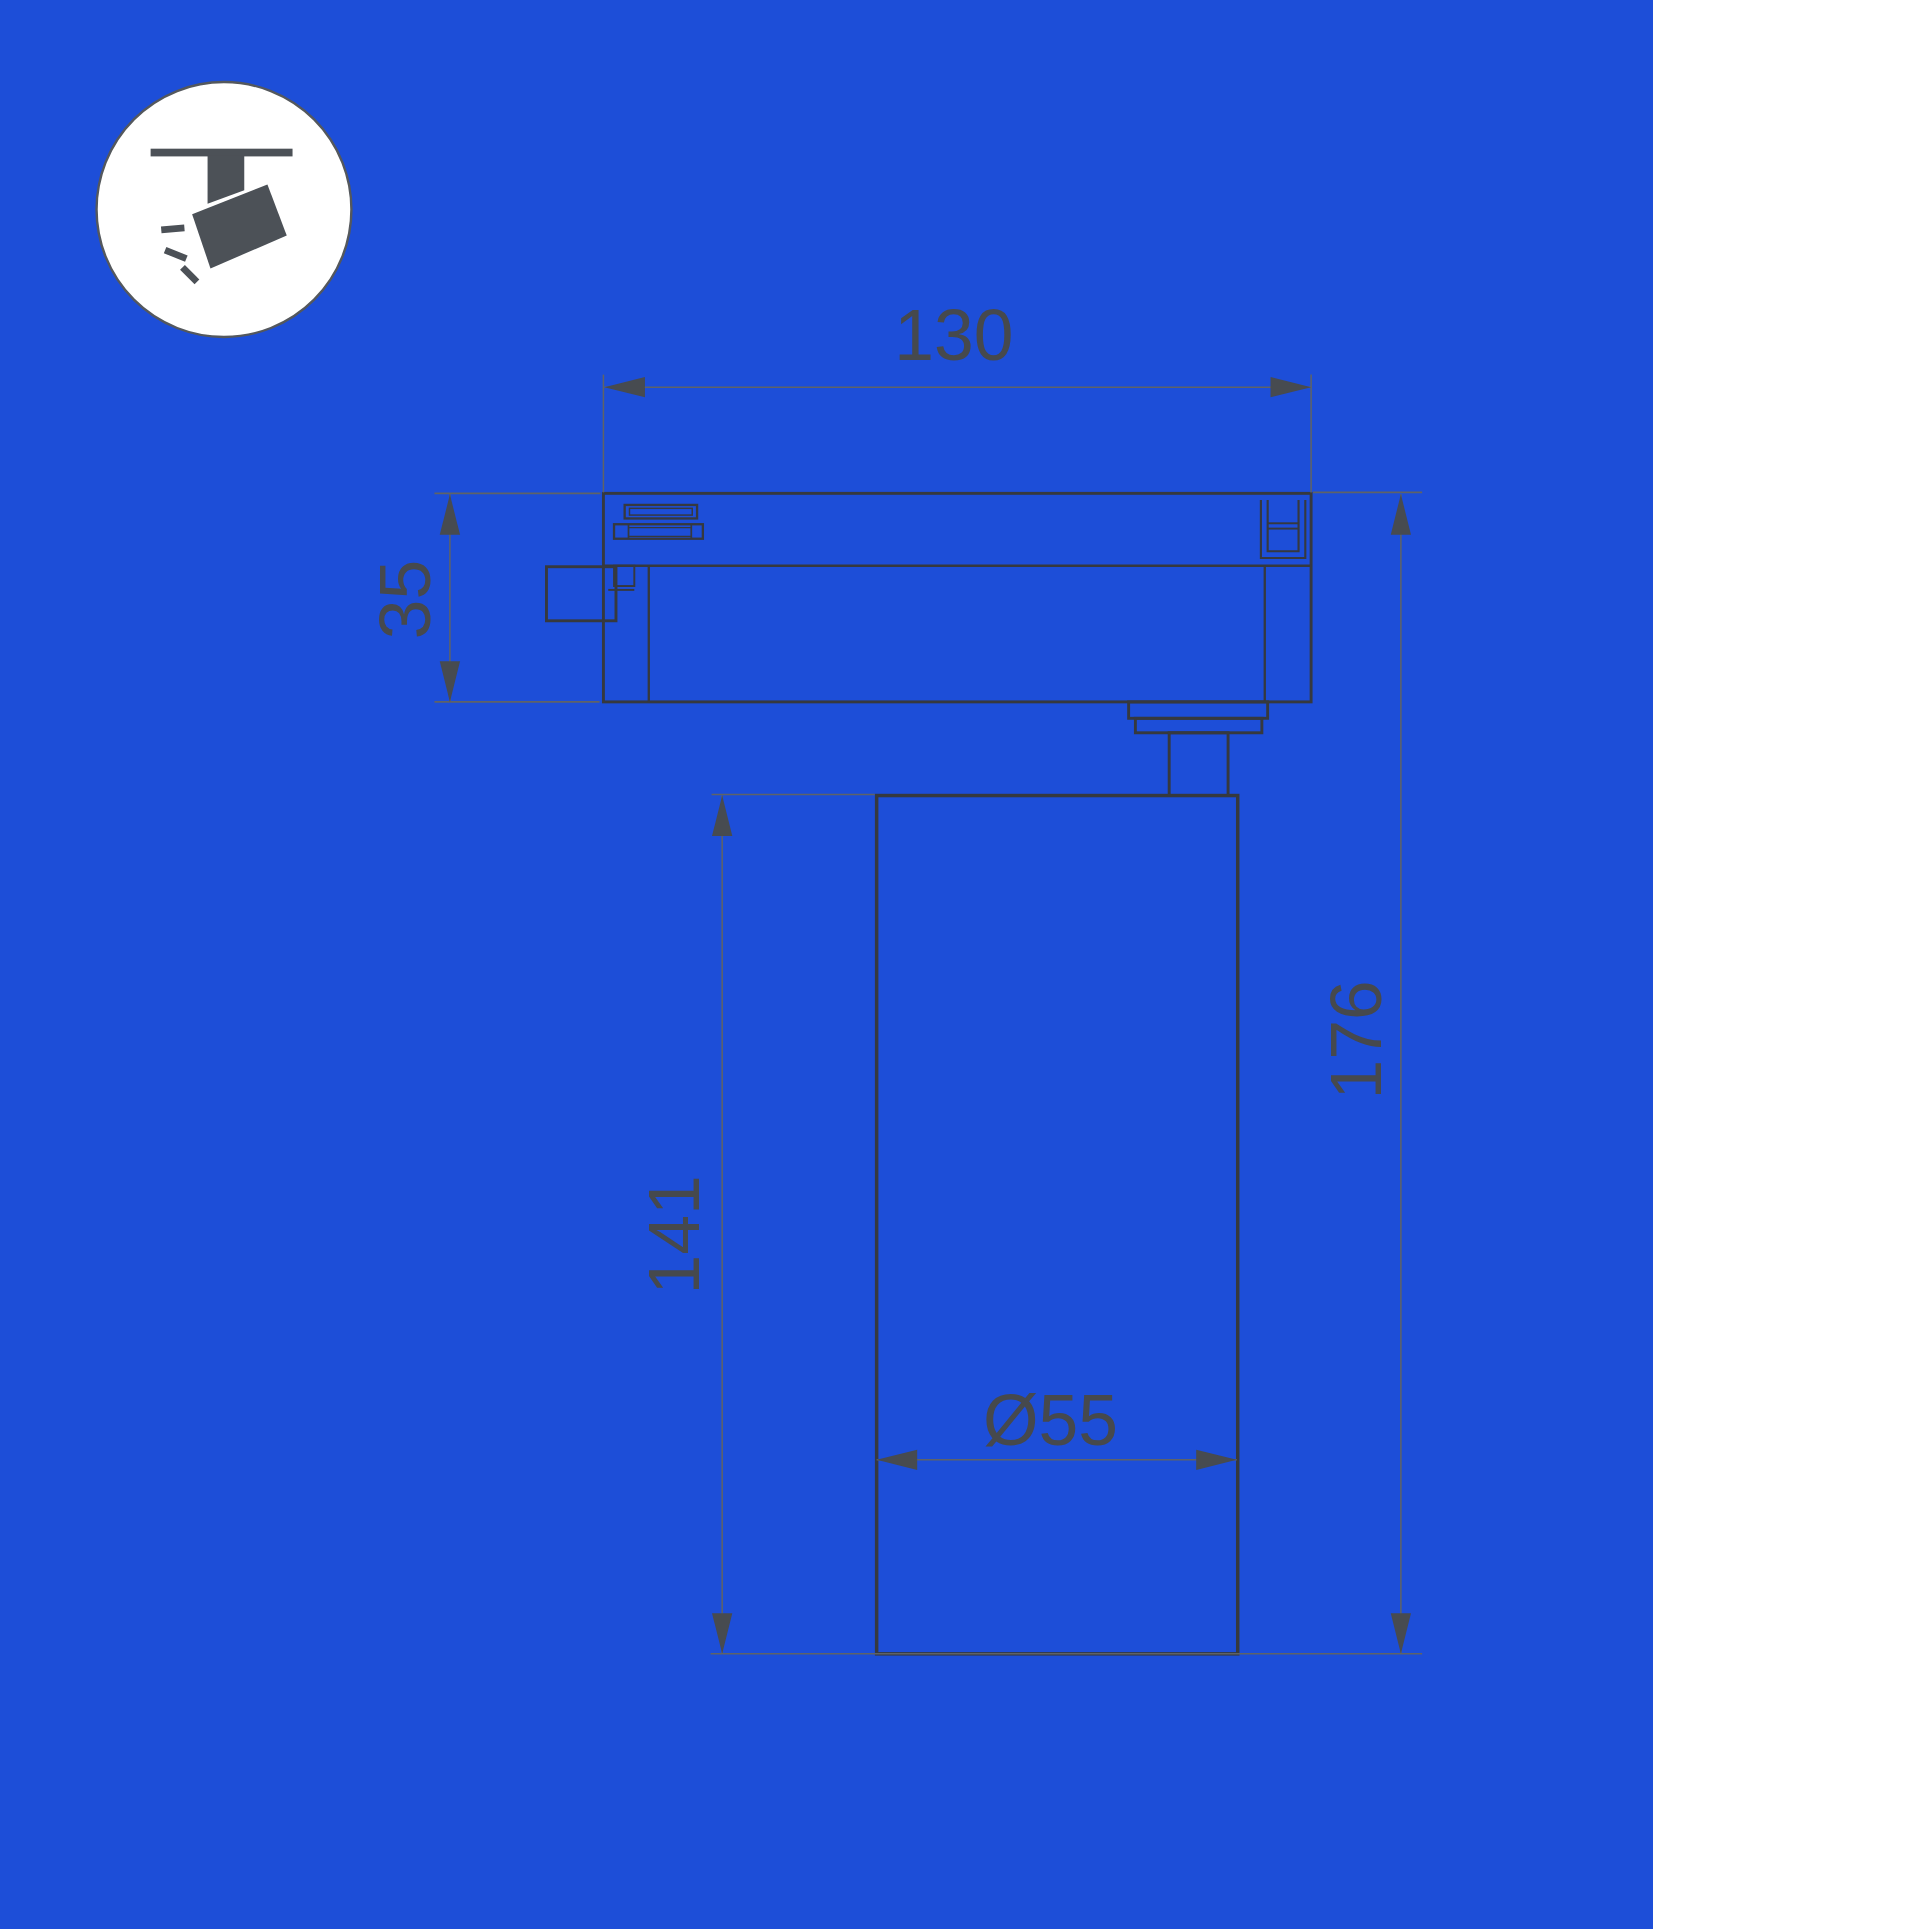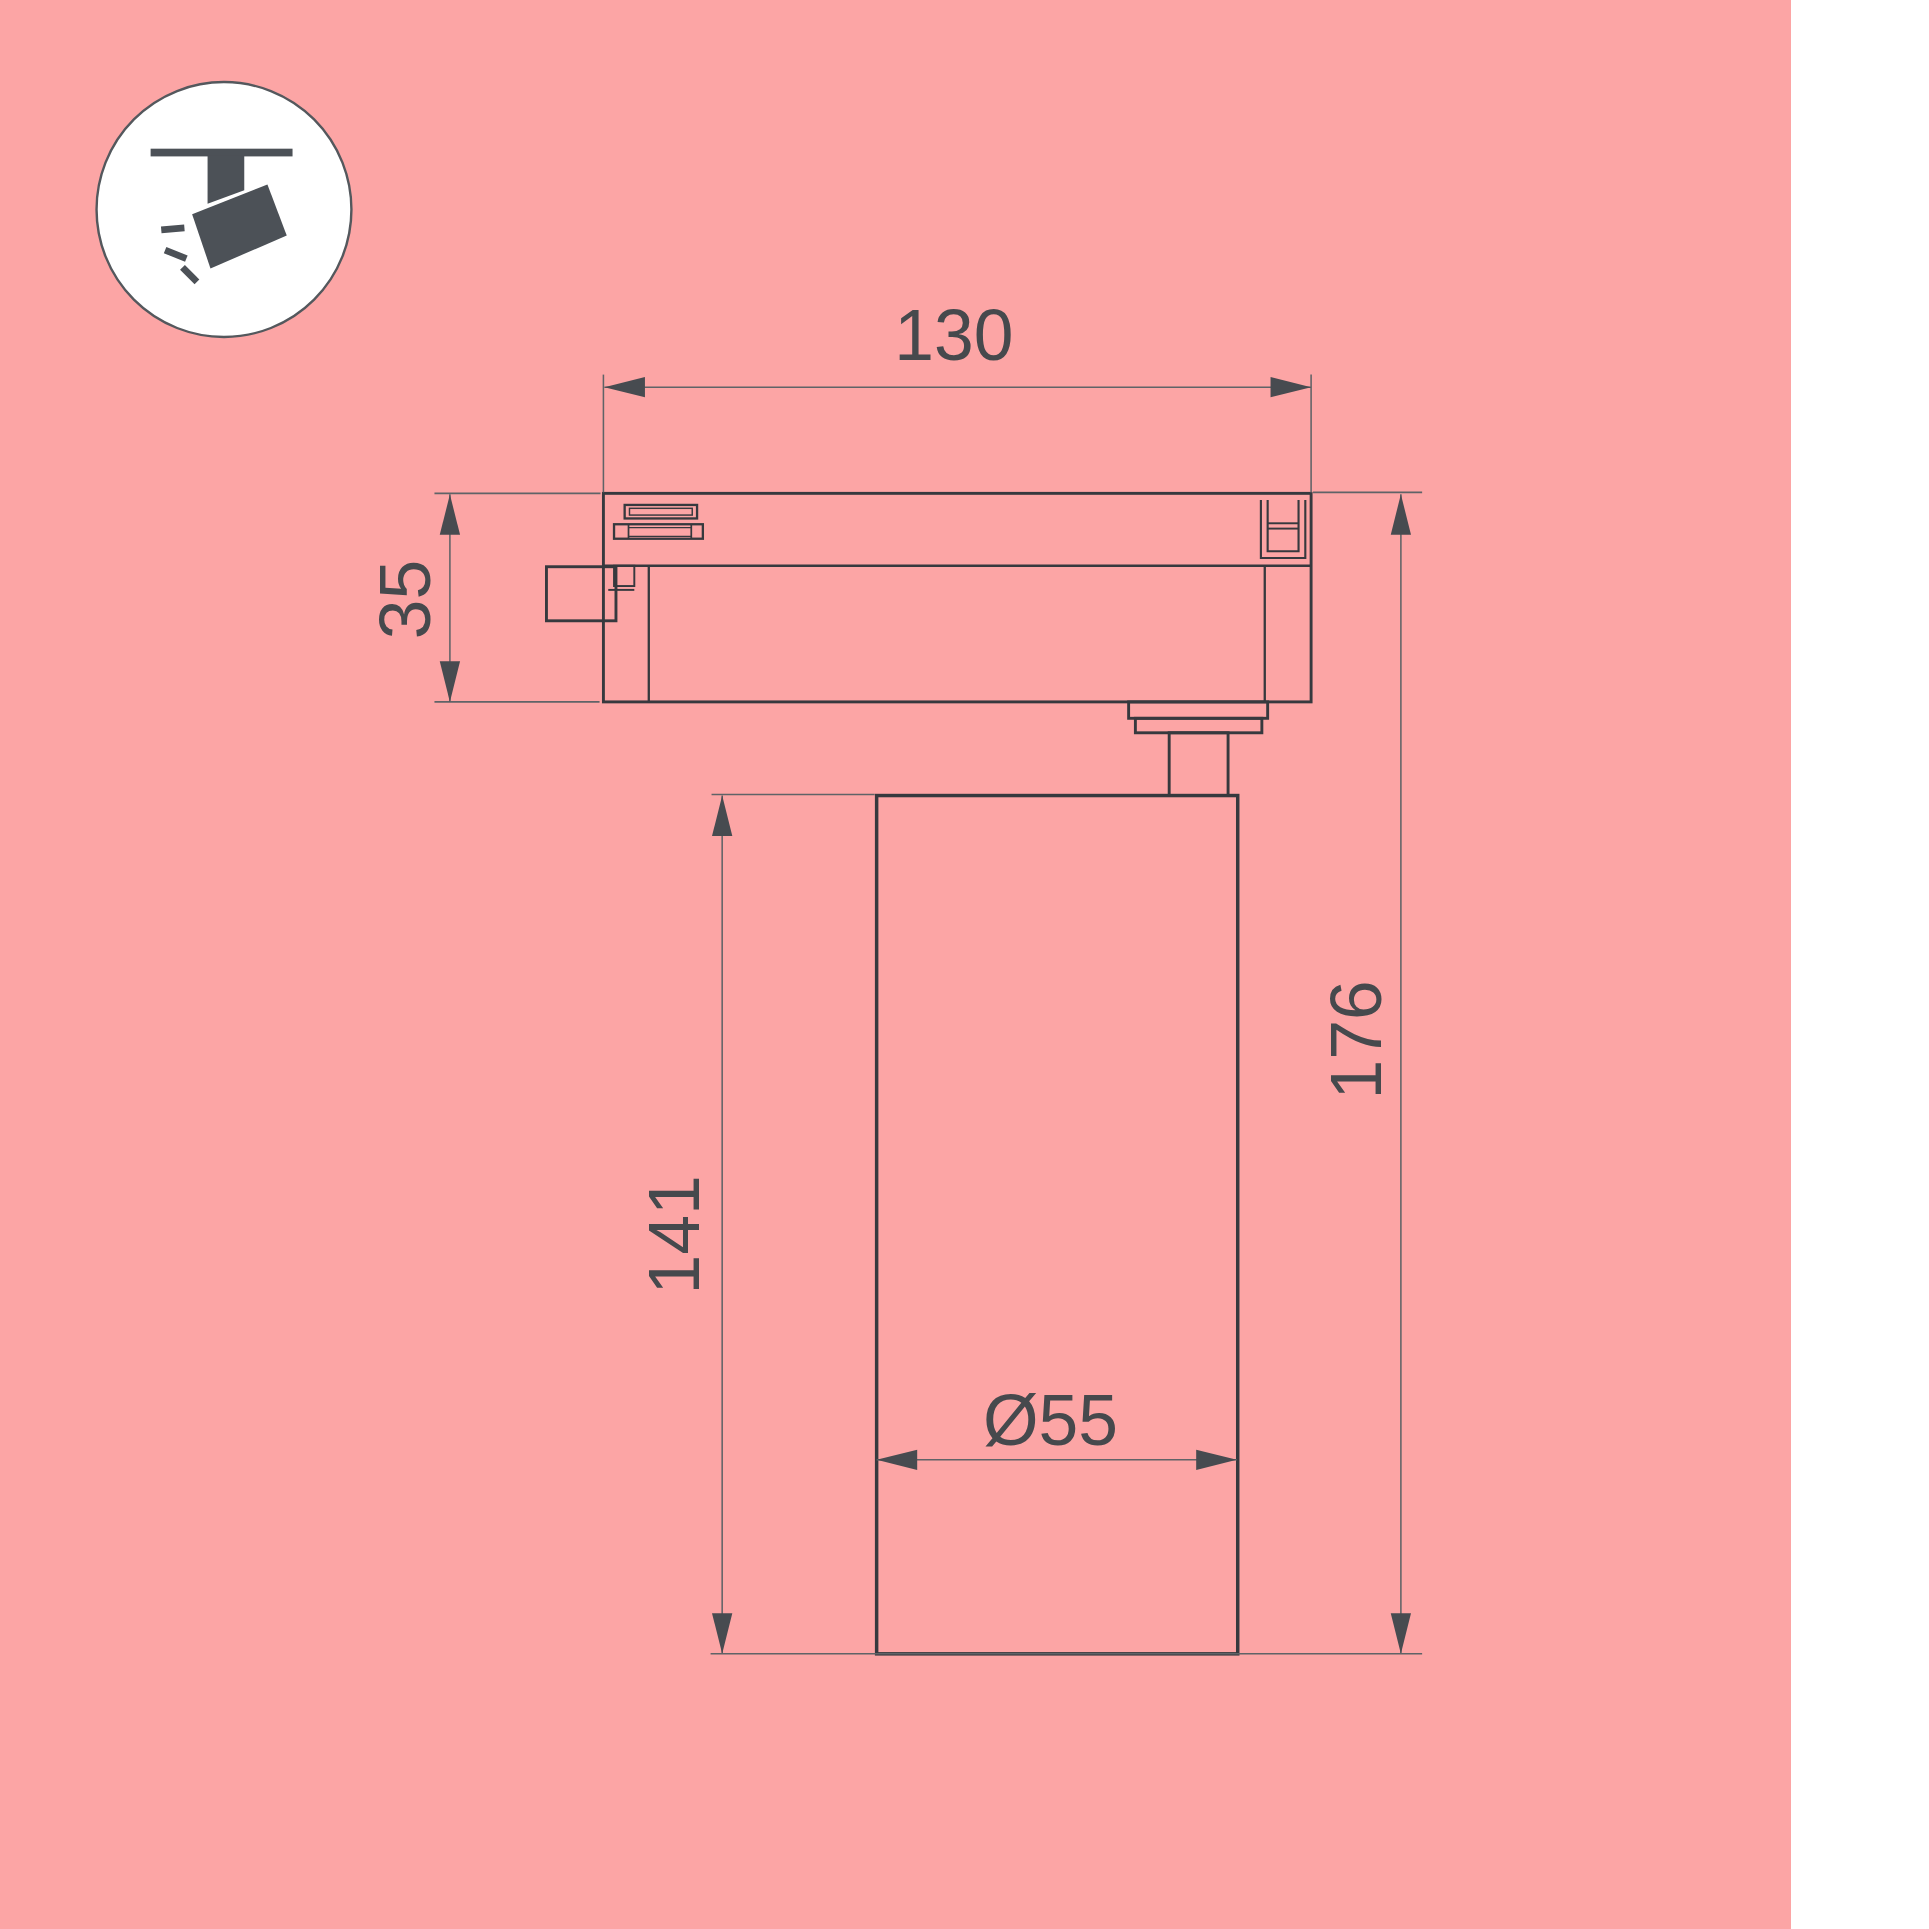--- a/index.html
+++ b/index.html
@@ -2,23 +2,23 @@
 <html><head>
 <meta charset="utf-8">
 <style>
   html, body {
     margin: 0;
     padding: 0;
     background: #ffffff;
   }
   .canvas {
     position: relative;
-    width: 1791px;
+    width: 1653px;
     height: 1929px;
-    background: #fca5a5;
+    background: #1d4ed8;
     font-family: "Liberation Sans", sans-serif;
     text-align: center;
   }
   svg { display: block; }
   .dim-text {
     font-family: "Liberation Sans", sans-serif;
     font-size: 74px;
     fill: #46494d;
   }
 </style>

